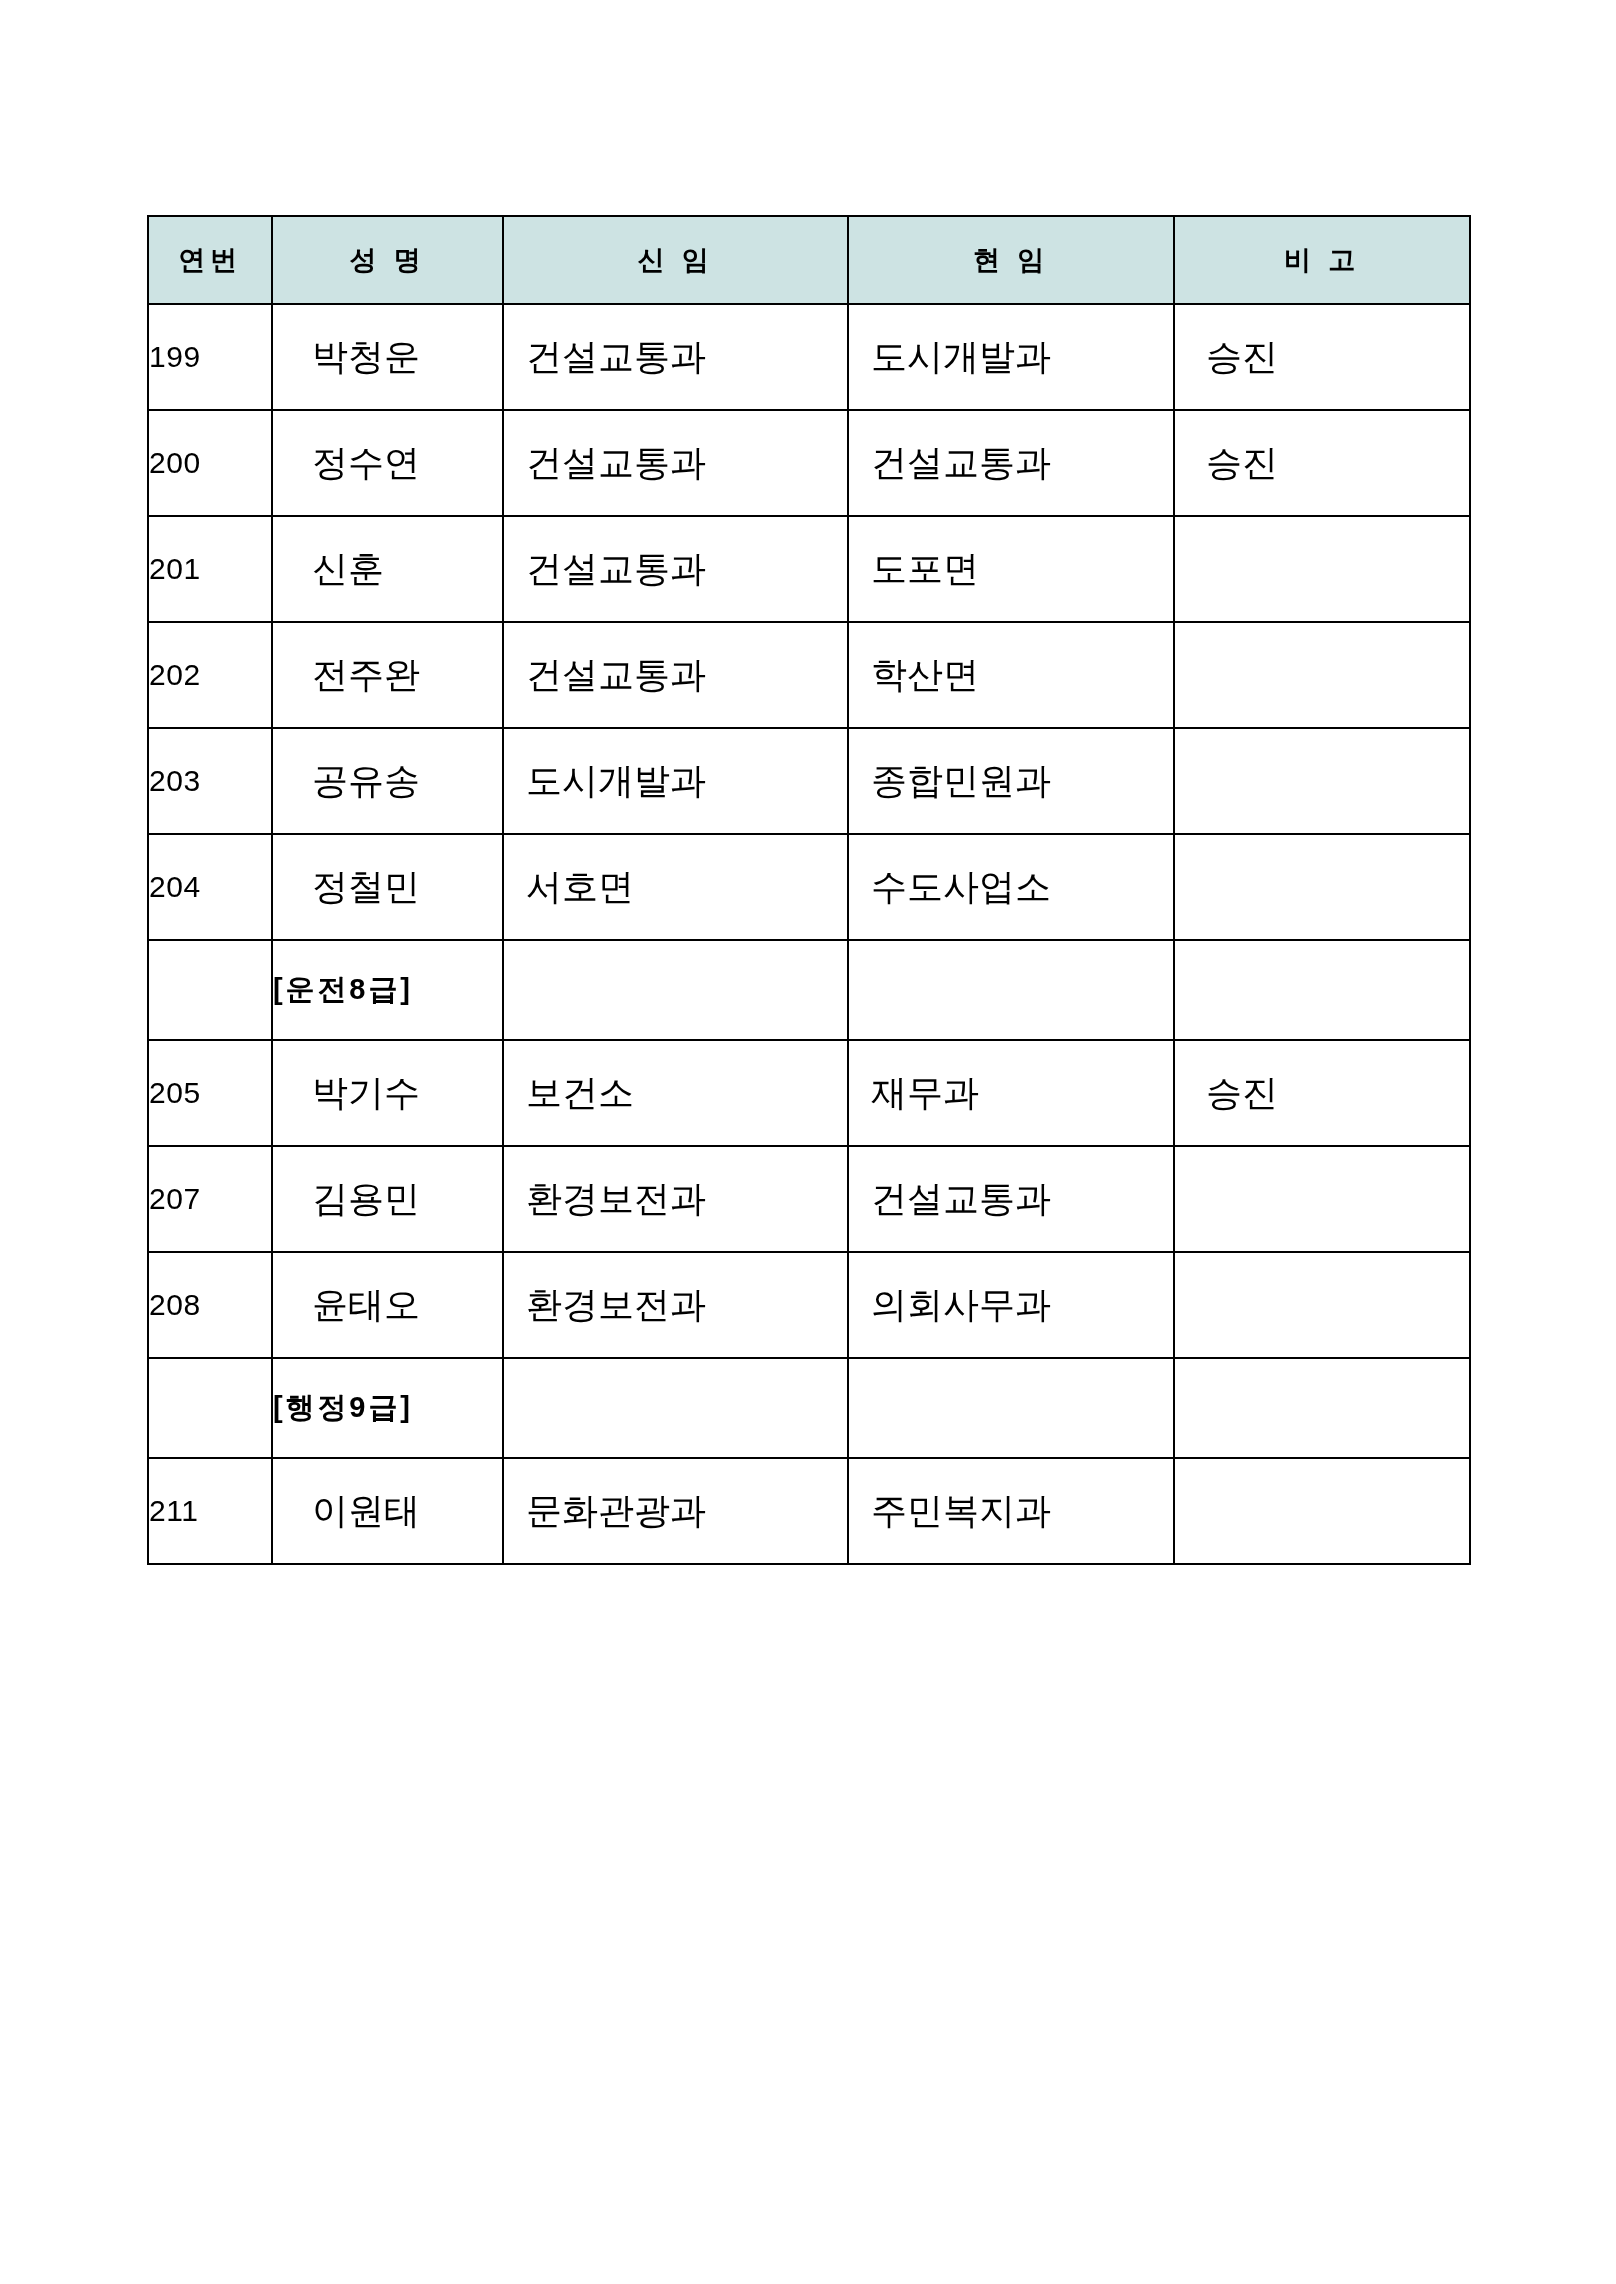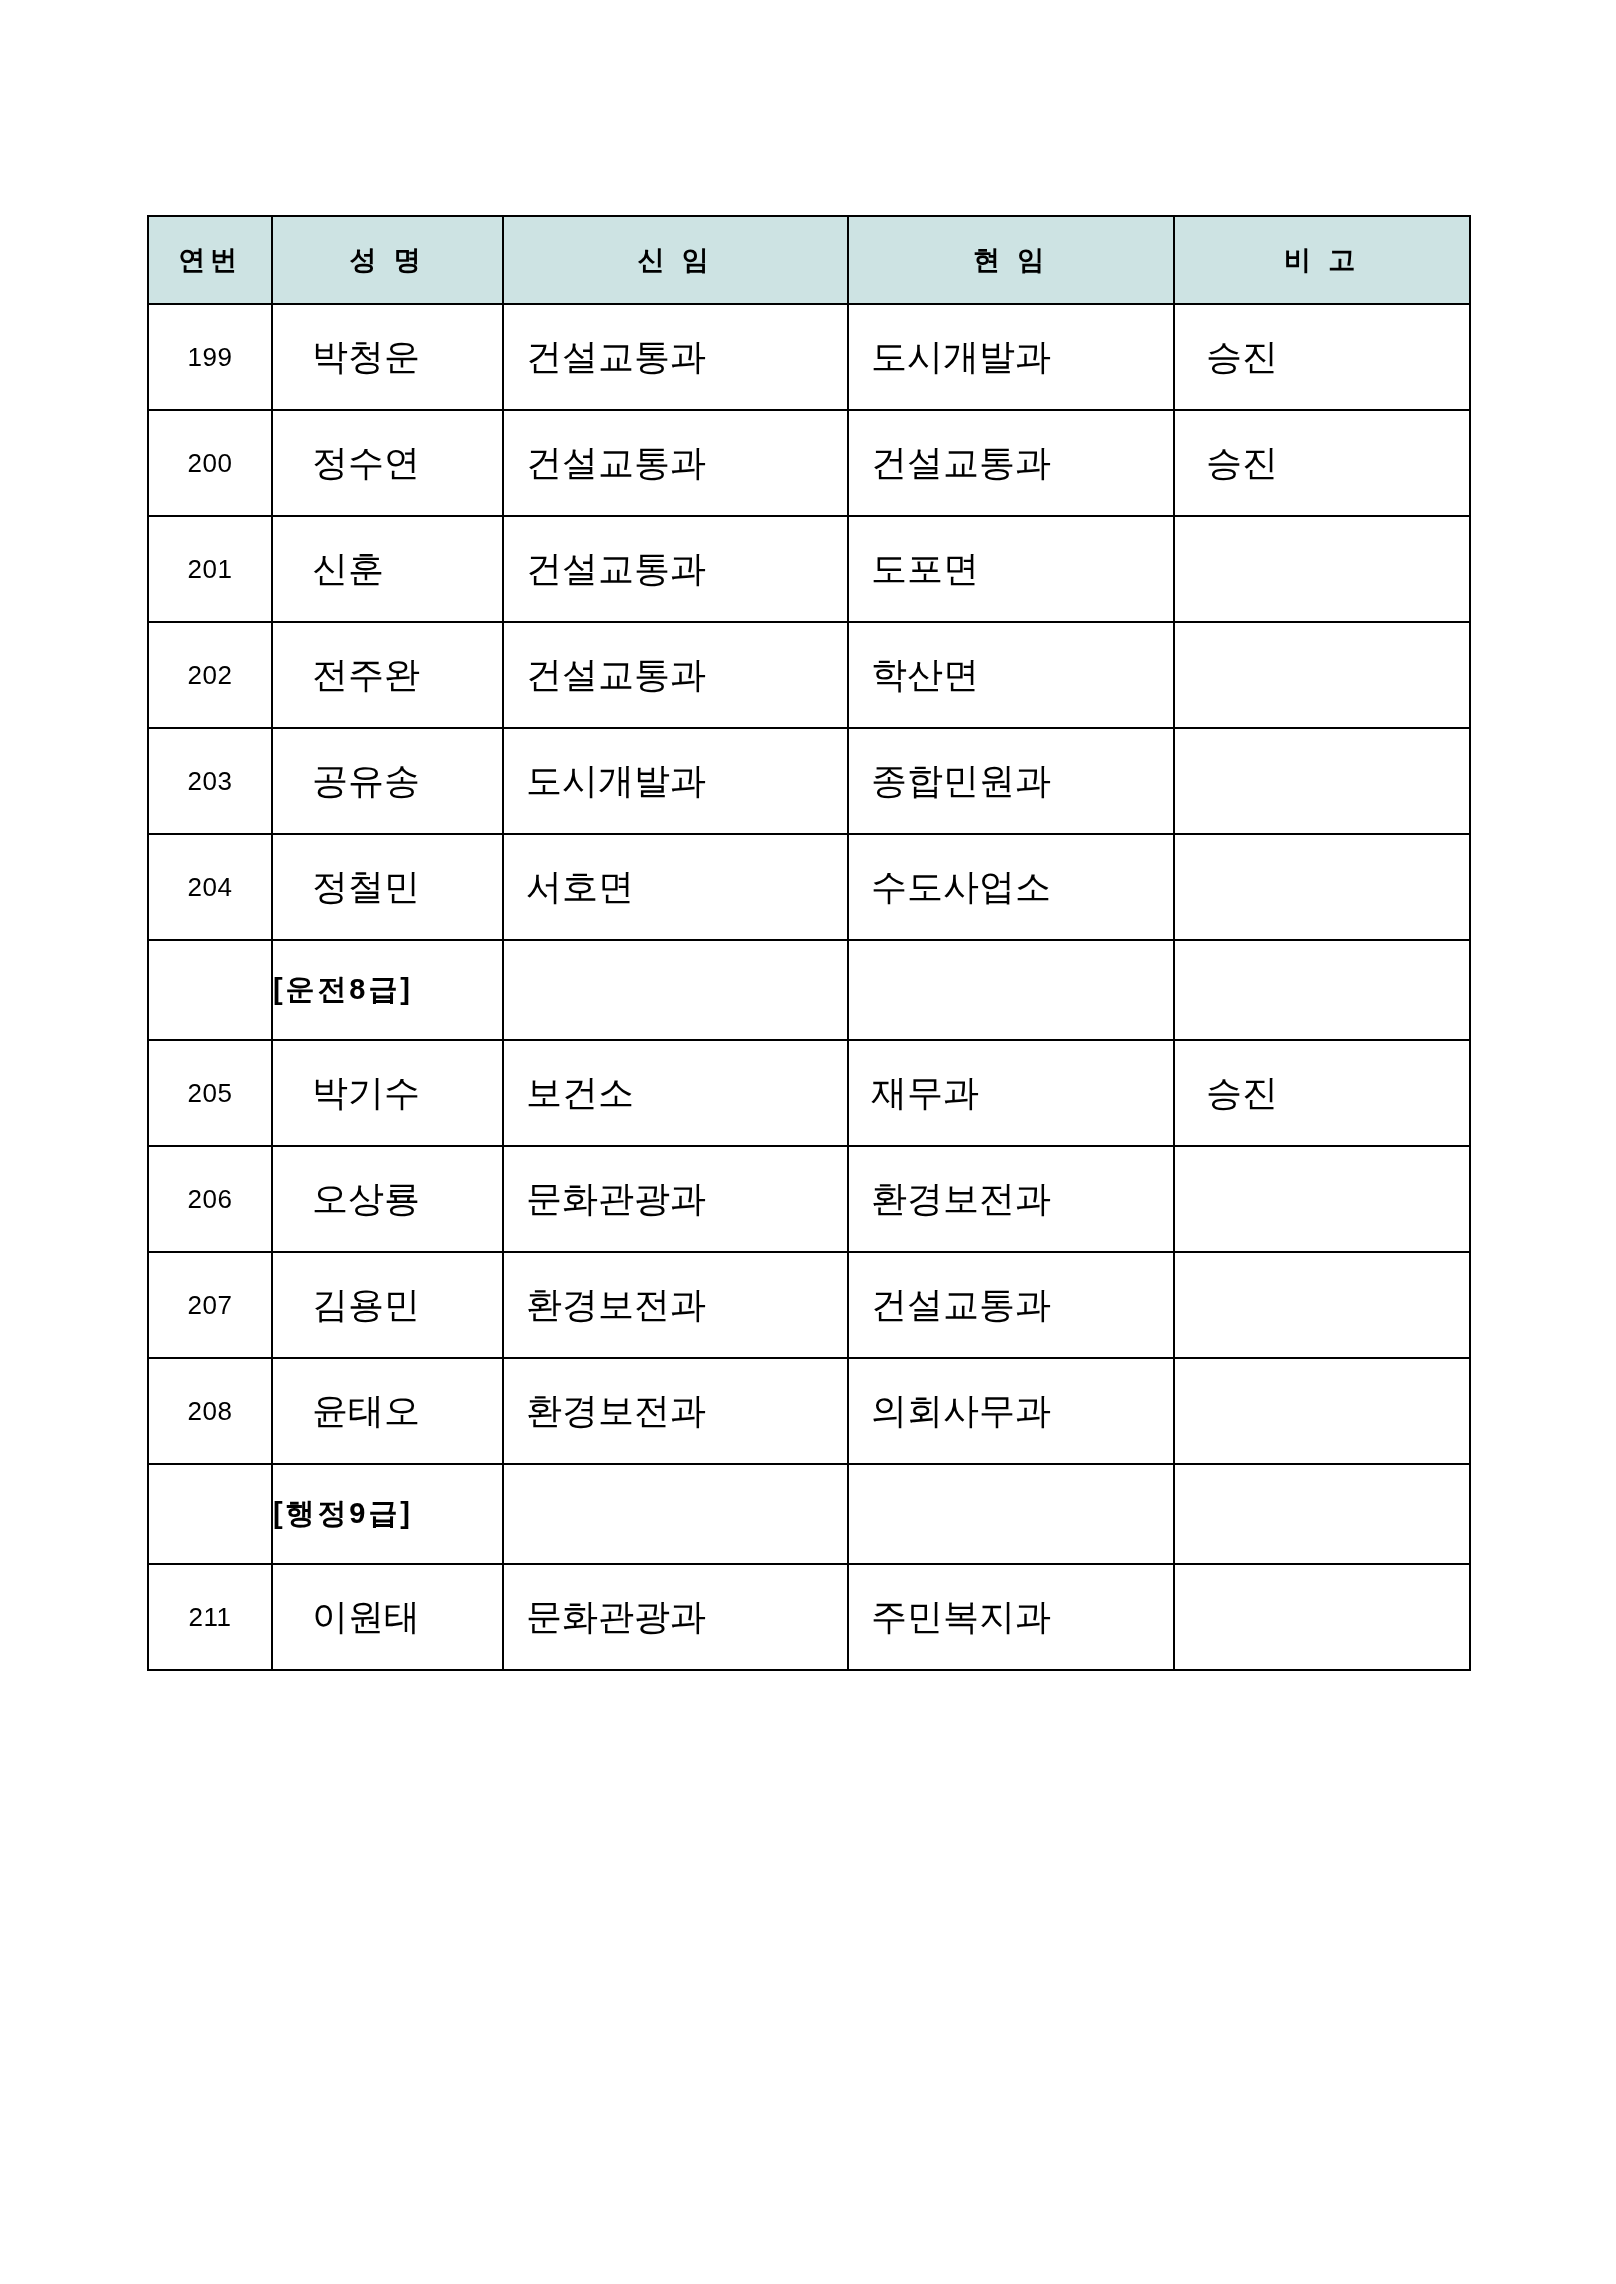--- a/index.html
+++ b/index.html
@@ -45,22 +45,21 @@
   col.c-new   { width: 345px; }
   col.c-cur   { width: 326px; }
   col.c-note  { width: 296px; }
 
   tbody td {
     height: 104px;
     vertical-align: middle;
     font-size: 27px;
   }
   td.no {
-    text-align: center;
-    font-size: 26px;
+    font-size: 30px;
     letter-spacing: 0.02em;
   }
   td.cellspread {
     text-align: center;
   }
   .spread {
     display: block;
     text-align: justify;
     text-align-last: justify;
     padding: 0 22px;
@@ -219,35 +218,20 @@
             <span class="spread">보건소</span>
           </td>
         <td class="cellspread">
             <span class="spread">재무과</span>
           </td>
         <td class="note">
             <span class="spread note">승진</span>
           </td>
       </tr>
 
-      <tr>
-        <td class="no">206</td>
-        <td class="cellspread">
-            <span class="spread narrow">오상룡</span>
-          </td>
-        <td class="cellspread">
-            <span class="spread">문화관광과</span>
-          </td>
-        <td class="cellspread">
-            <span class="spread">환경보전과</span>
-          </td>
-        <td class="note">
-            <span class="spread note"></span>
-          </td>
-      </tr>
 
       <tr>
         <td class="no">207</td>
         <td class="cellspread">
             <span class="spread narrow">김용민</span>
           </td>
         <td class="cellspread">
             <span class="spread">환경보전과</span>
           </td>
         <td class="cellspread">

